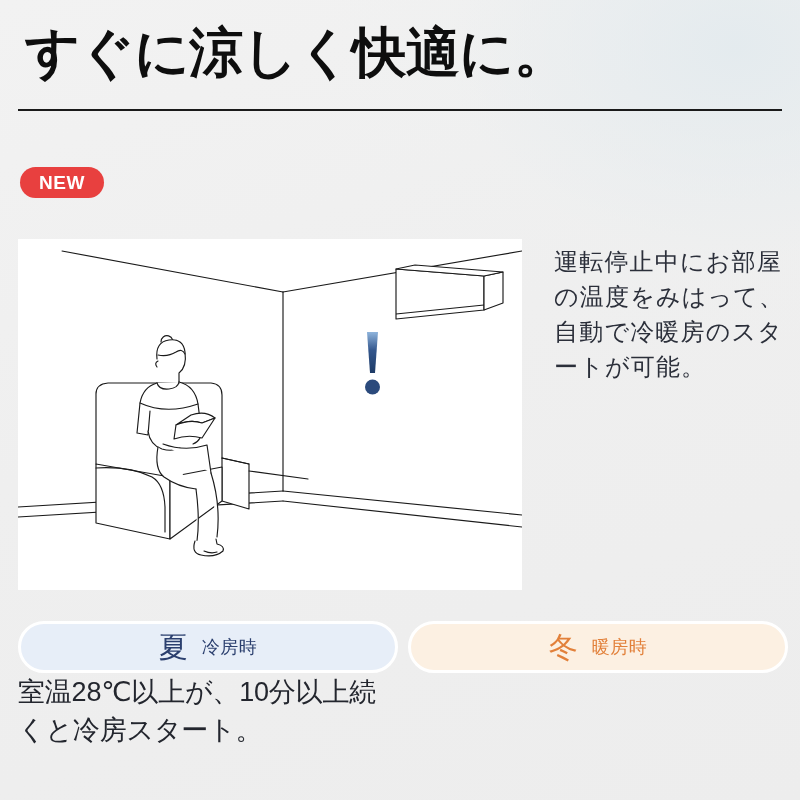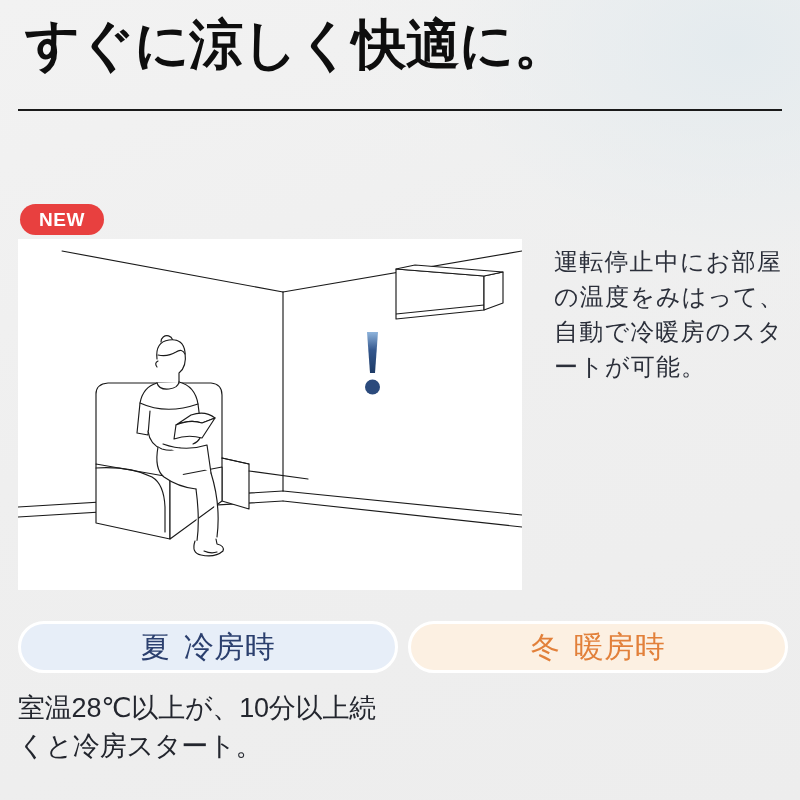--- a/index.html
+++ b/index.html
@@ -19,21 +19,21 @@
     height: 800px;
     background:
       radial-gradient(ellipse 520px 380px at 92% 6%, rgba(226,234,238,0.85) 0%, rgba(238,240,240,0.25) 55%, rgba(239,239,239,0) 80%),
       linear-gradient(160deg, #f2f2f2 0%, #efefef 45%, #ededed 100%);
   }
 
   
   .headline {
     position: absolute;
     left: 25px;
-    top: 12px;
+    top: 20px;
     font-size: 54px;
     font-weight: 700;
     letter-spacing: -0.5px;
     color: #0e0e0e;
     line-height: 1.22;
     white-space: nowrap;
   }
   .divider {
     position: absolute;
     left: 18px;
@@ -44,21 +44,20 @@
   }
 
   
   .badge-row {
     position: absolute;
     left: 20px;
     top: 167px;
     display: flex;
     align-items: center;
     gap: 16px;
-    margin-top: 37px;
   }
   .new-badge {
     display: inline-flex;
     align-items: center;
     justify-content: center;
     width: 84px;
     height: 31px;
     border-radius: 16px;
     background: #e8403f;
     color: #ffffff;
@@ -124,30 +123,29 @@
   }
   .season-pill.winter {
     background: #fcf0e2;
   }
   .season-kanji {
     font-size: 29px;
     font-weight: 500;
     line-height: 1;
   }
   .season-sub {
-    font-size: 30px;
+    font-size: 18px;
     font-weight: 500;
     line-height: 1;
     letter-spacing: 0.5px;
   }
   .summer .season-kanji, .summer .season-sub { color: #2b3f6e; }
   .winter .season-kanji, .winter .season-sub { color: #e2803a; }
 
   .season-text {
-    margin-top: 16px;
     font-size: 27px;
     line-height: 1.42;
     color: #23262e;
     letter-spacing: -0.2px;
     font-weight: 400;
   }
 </style>
 </head>
 <body>
 

